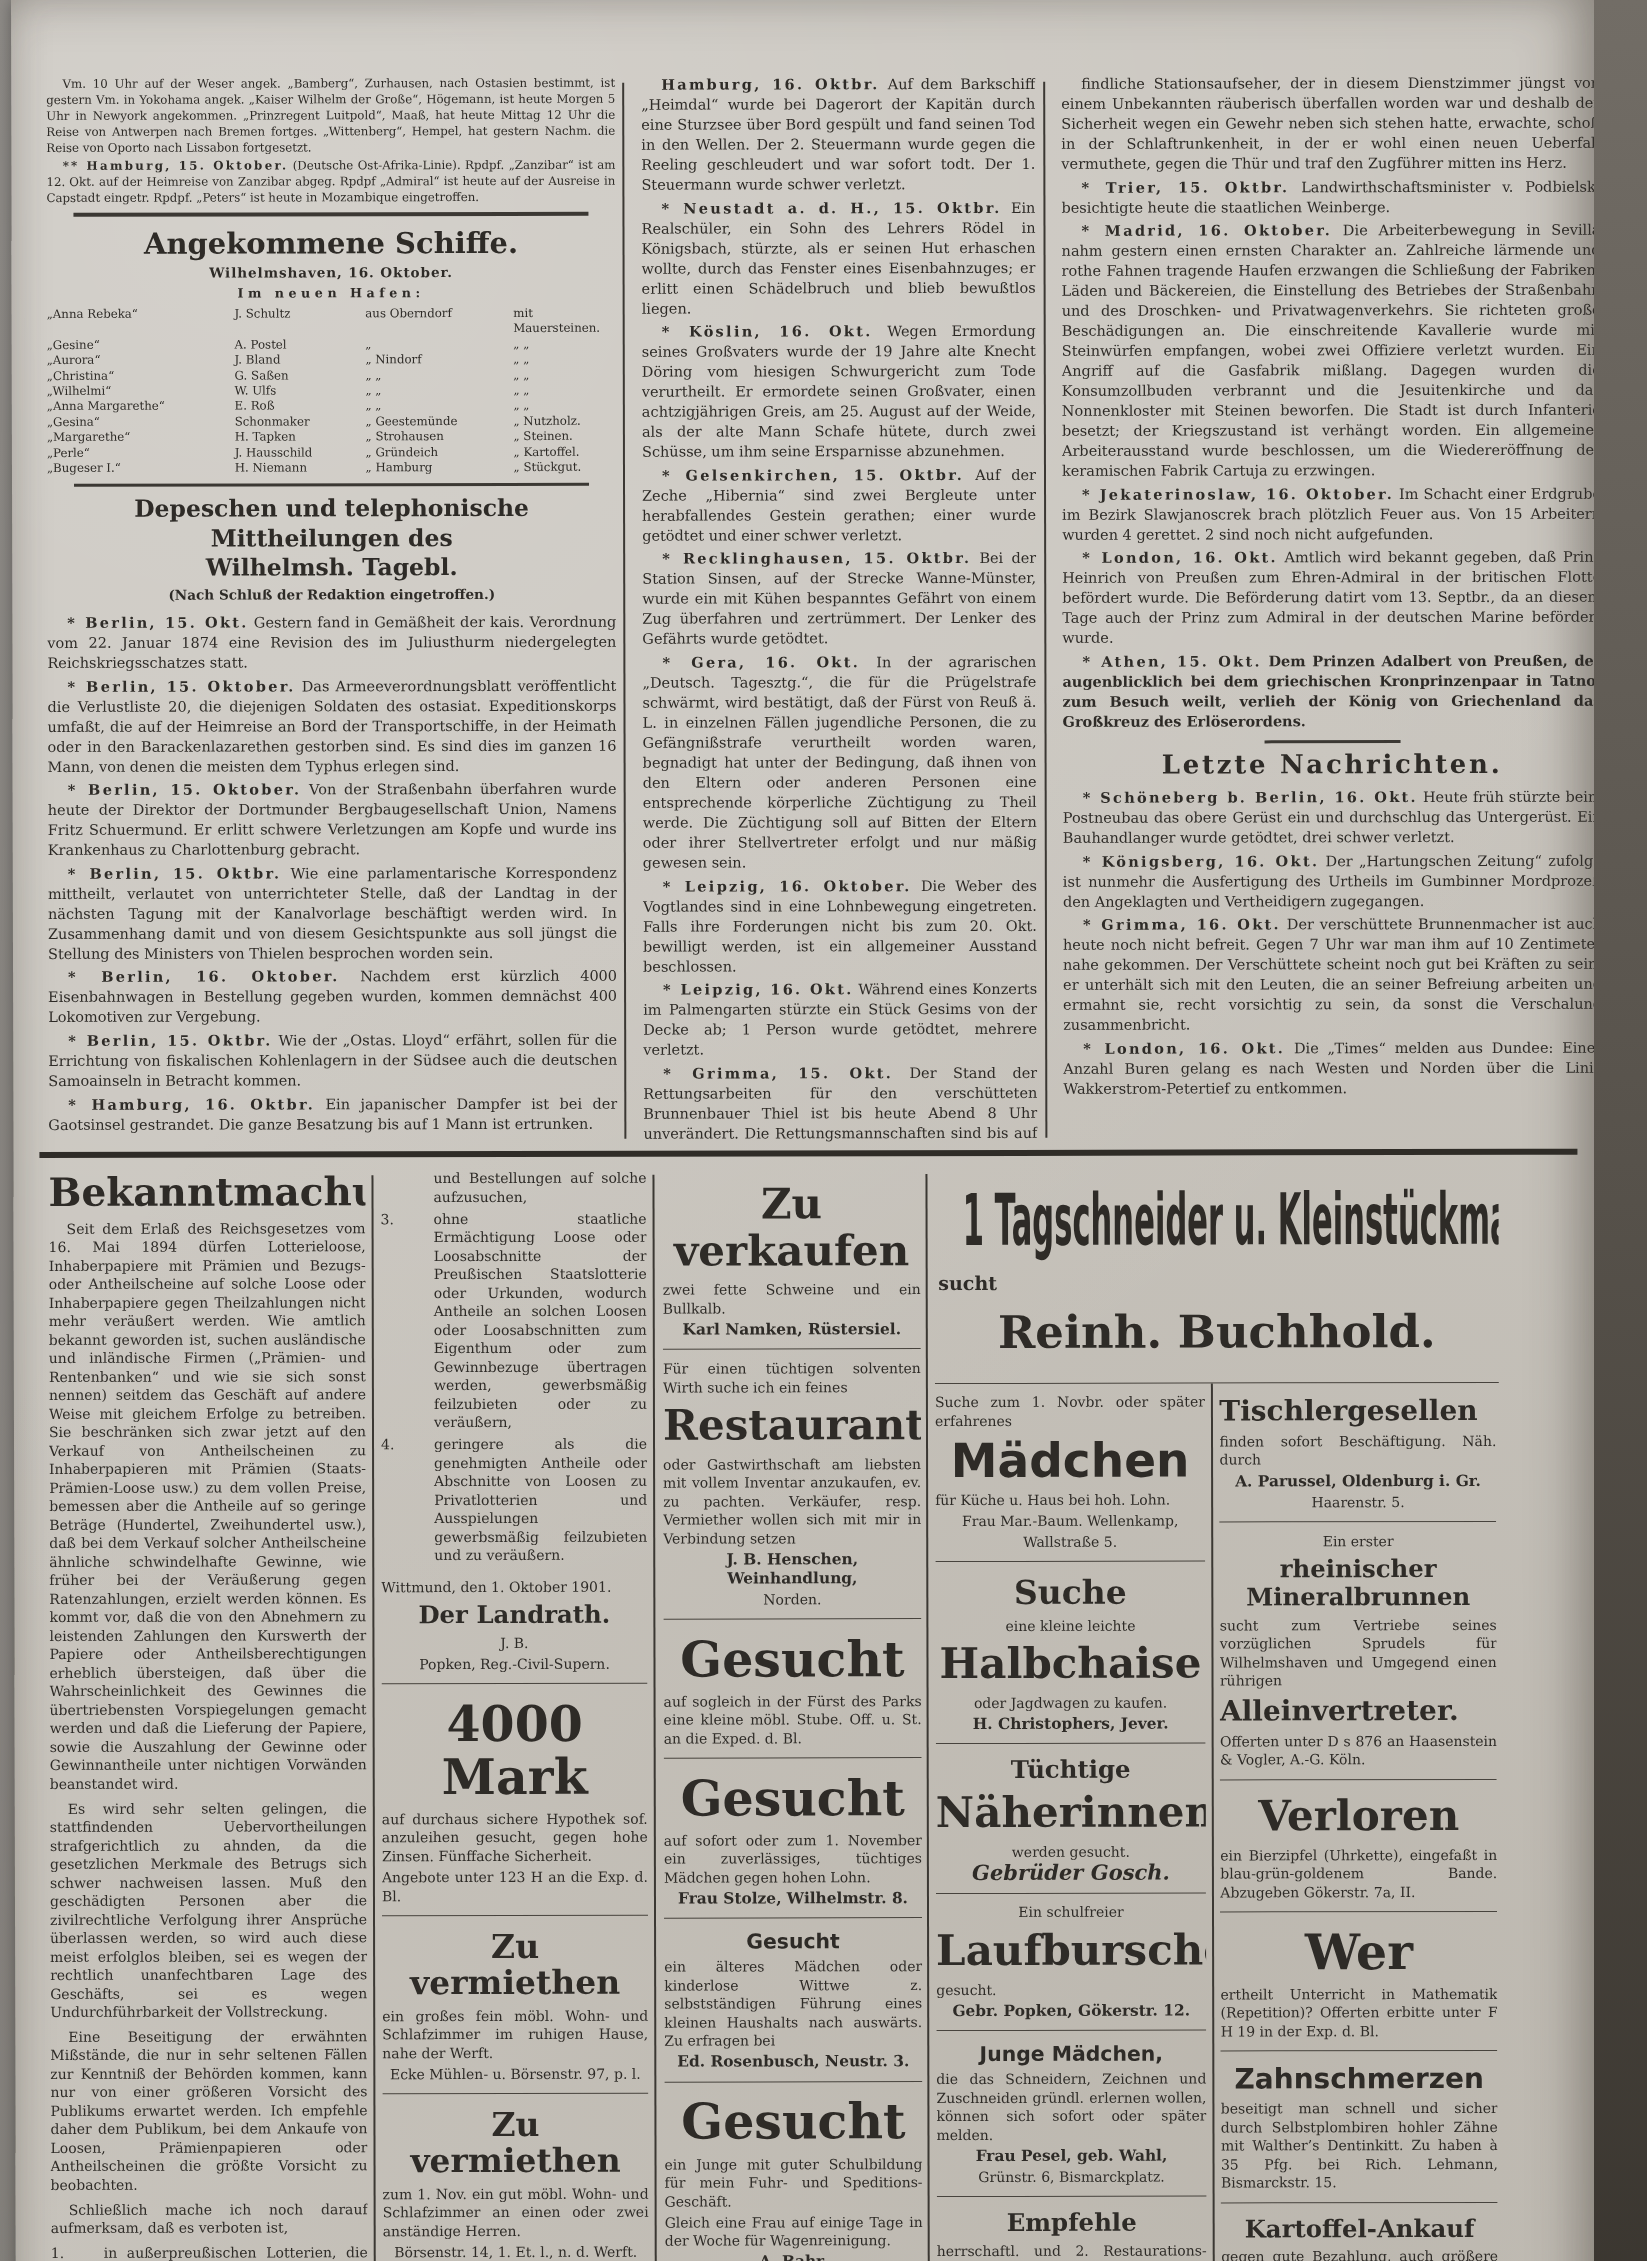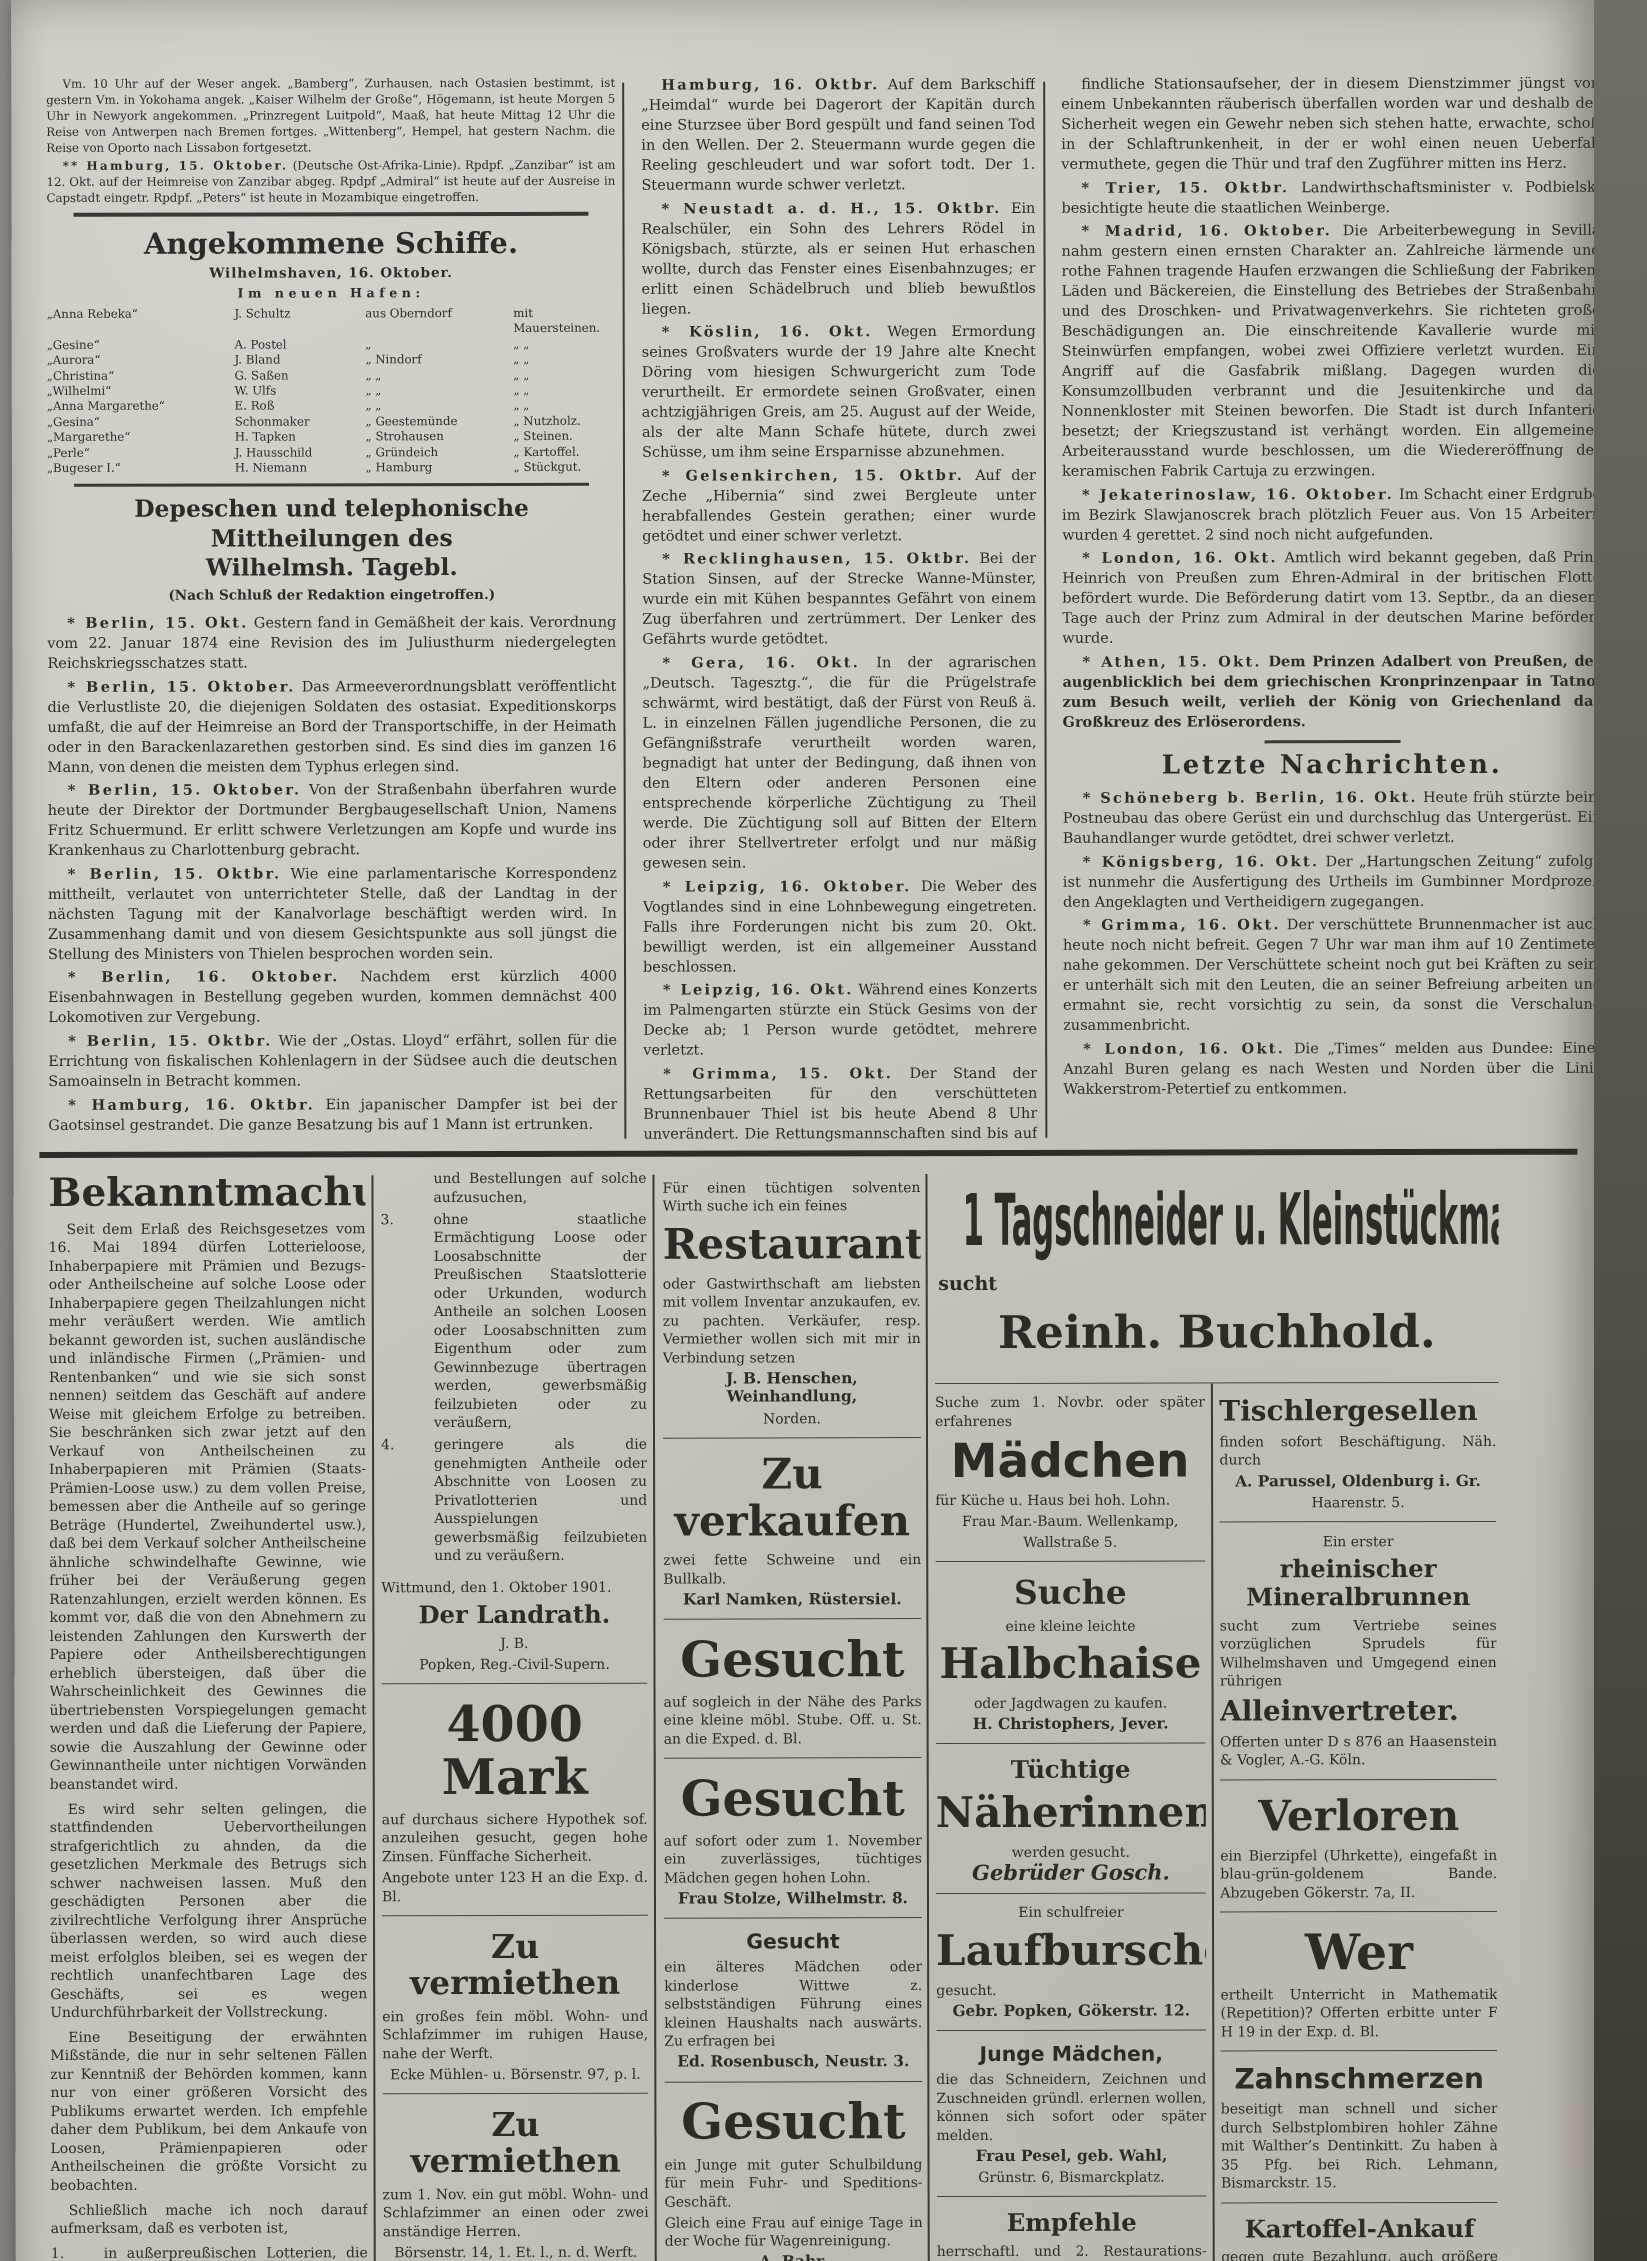--- a/index.html
+++ b/index.html
@@ -423,45 +423,45 @@
       </div>
   </div>
 
   <div class="vrule" style="left:639px;top:1176px;height:1257px;"></div>
 
   <div class="adcol colC">
     <div>
 
         <div class="ad">
 
+            <div class="blk c-h1">Zu verkaufen</div>
+
+            <div class="blk c-b">zwei fette Schweine und ein Bullkalb.</div>
+
+            <div class="blk c-sig">Karl Namken, Rüstersiel.</div>
+          </div>
+
+        <div class="ad">
+
             <div class="blk c-b">Für einen tüchtigen solventen Wirth suche ich ein feines</div>
 
             <div class="blk c-h1">Restaurant</div>
 
             <div class="blk c-b">oder Gastwirthschaft am liebsten mit vollem Inventar anzukaufen, ev. zu pachten. Verkäufer, resp. Vermiether wollen sich mit mir in Verbindung setzen</div>
 
             <div class="blk c-sig">J. B. Henschen, Weinhandlung,</div>
 
             <div class="blk c-bc">Norden.</div>
           </div>
 
         <div class="ad">
 
-            <div class="blk c-h1">Zu verkaufen</div>
-
-            <div class="blk c-b">zwei fette Schweine und ein Bullkalb.</div>
-
-            <div class="blk c-sig">Karl Namken, Rüstersiel.</div>
-          </div>
-
-        <div class="ad">
-
             <div class="blk c-hg">Gesucht</div>
 
-            <div class="blk c-b">auf sogleich in der Nähe des Parks eine kleine möbl. Stube. Off. u. St. an die Exped. d. Bl.</div>
+            <div class="blk c-b">auf sogleich in der Fürst des Parks eine kleine möbl. Stube. Off. u. St. an die Exped. d. Bl.</div>
           </div>
 
         <div class="ad">
 
             <div class="blk c-hg">Gesucht</div>
 
             <div class="blk c-b">auf sofort oder zum 1. November ein zuverlässiges, tüchtiges Mädchen gegen hohen Lohn.</div>
 
             <div class="blk c-sig">Frau Stolze, Wilhelmstr. 8.</div>
           </div>

